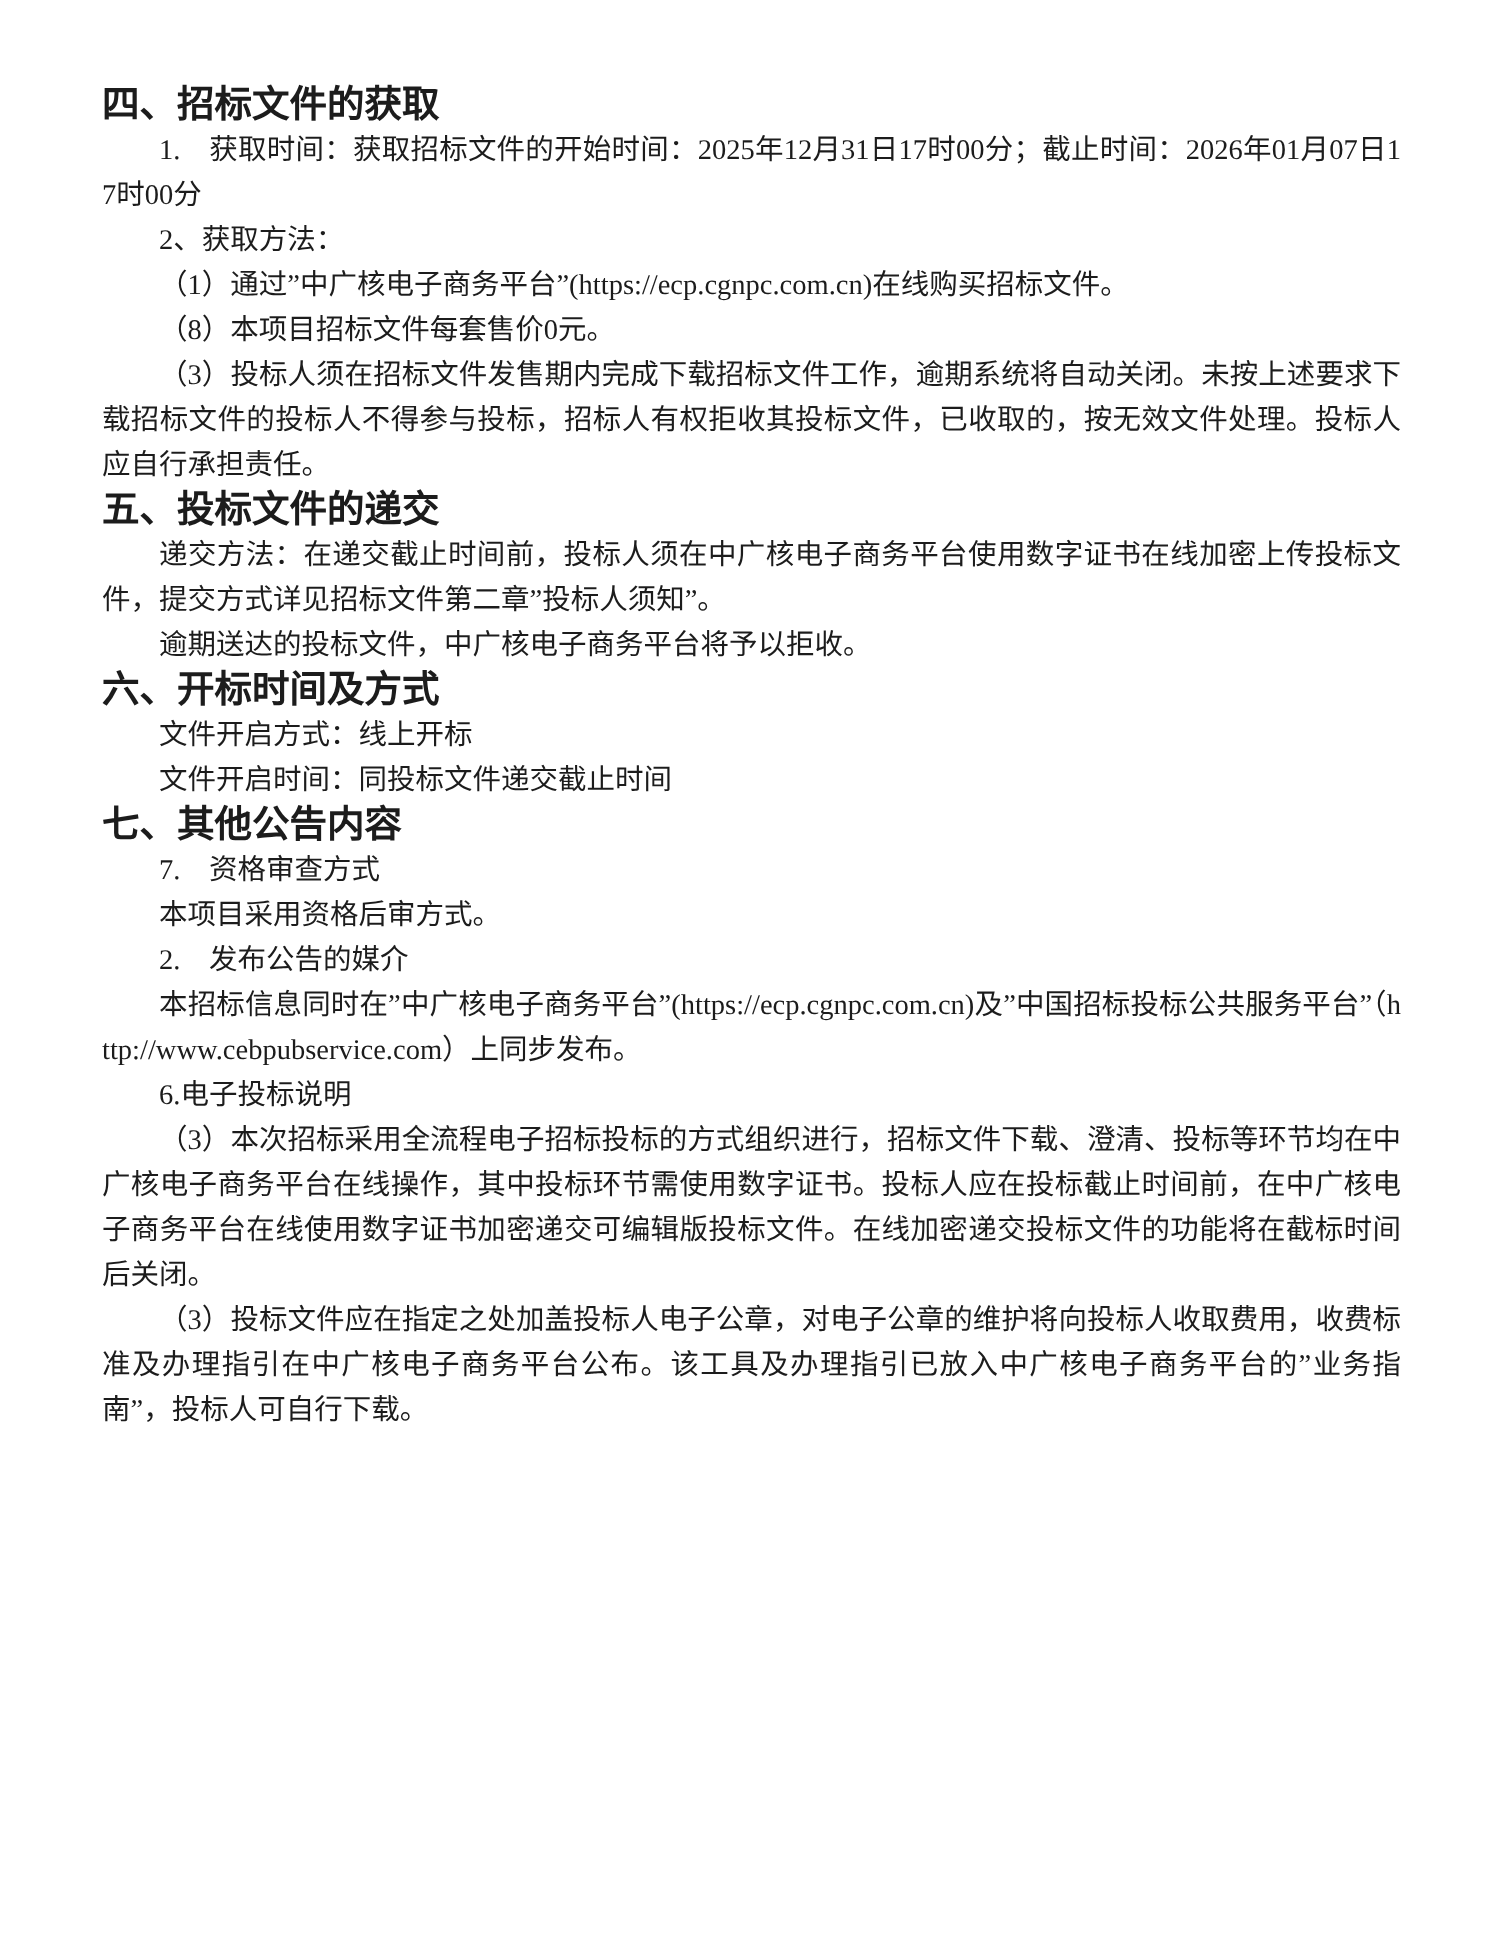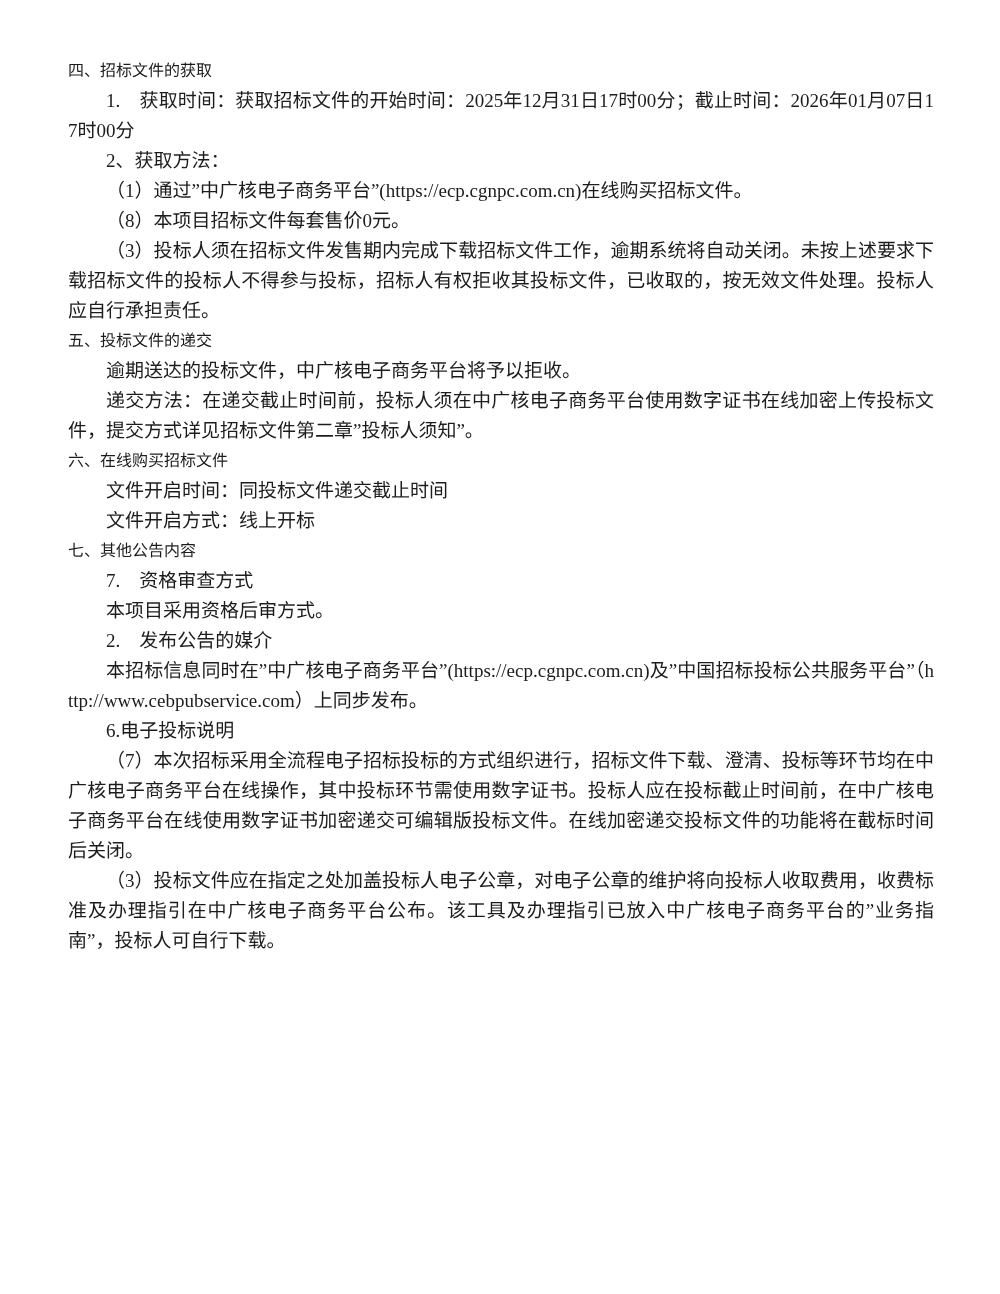--- a/index.html
+++ b/index.html
@@ -22,48 +22,48 @@
     line-height: 30px;
     color: #1c1c1c;
   }
   .doc-block {
     margin: 0;
     text-align: justify;
     text-justify: inter-ideograph;
     word-break: break-all;
   }
   .doc-heading {
-    font-weight: 400;
-    font-size: 16px;
+    font-weight: 700;
+    font-size: 25px;
     text-align: left;
   }
   .doc-para {
     text-indent: 2em;
   }
 </style>
 </head>
 <body>
 
 <main class="page">
   <h2 class="doc-block doc-heading">四、招标文件的获取</h2>
   <p class="doc-block doc-para">1.　获取时间：获取招标文件的开始时间：2025年12月31日17时00分；截止时间：2026年01月07日17时00分</p>
   <p class="doc-block doc-para">2、获取方法：</p>
   <p class="doc-block doc-para">（1）通过”中广核电子商务平台”(https://ecp.cgnpc.com.cn)在线购买招标文件。</p>
   <p class="doc-block doc-para">（8）本项目招标文件每套售价0元。</p>
   <p class="doc-block doc-para">（3）投标人须在招标文件发售期内完成下载招标文件工作，逾期系统将自动关闭。未按上述要求下载招标文件的投标人不得参与投标，招标人有权拒收其投标文件，已收取的，按无效文件处理。投标人应自行承担责任。</p>
 
   <h2 class="doc-block doc-heading">五、投标文件的递交</h2>
+  <p class="doc-block doc-para">递交方法：在递交截止时间前，投标人须在中广核电子商务平台使用数字证书在线加密上传投标文件，提交方式详见招标文件第二章”投标人须知”。</p>
   <p class="doc-block doc-para">逾期送达的投标文件，中广核电子商务平台将予以拒收。</p>
-  <p class="doc-block doc-para">递交方法：在递交截止时间前，投标人须在中广核电子商务平台使用数字证书在线加密上传投标文件，提交方式详见招标文件第二章”投标人须知”。</p>
 
-  <h2 class="doc-block doc-heading">六、在线购买招标文件</h2>
+  <h2 class="doc-block doc-heading">六、开标时间及方式</h2>
+  <p class="doc-block doc-para">文件开启方式：线上开标</p>
   <p class="doc-block doc-para">文件开启时间：同投标文件递交截止时间</p>
-  <p class="doc-block doc-para">文件开启方式：线上开标</p>
 
   <h2 class="doc-block doc-heading">七、其他公告内容</h2>
   <p class="doc-block doc-para">7.　资格审查方式</p>
   <p class="doc-block doc-para">本项目采用资格后审方式。</p>
   <p class="doc-block doc-para">2.　发布公告的媒介</p>
   <p class="doc-block doc-para">本招标信息同时在”中广核电子商务平台”(https://ecp.cgnpc.com.cn)及”中国招标投标公共服务平台”（http://www.cebpubservice.com）上同步发布。</p>
   <p class="doc-block doc-para">6.电子投标说明</p>
-  <p class="doc-block doc-para">（7）本次招标采用全流程电子招标投标的方式组织进行，招标文件下载、澄清、投标等环节均在中广核电子商务平台在线操作，其中投标环节需使用数字证书。投标人应在投标截止时间前，在中广核电子商务平台在线使用数字证书加密递交可编辑版投标文件。在线加密递交投标文件的功能将在截标时间后关闭。</p>
+  <p class="doc-block doc-para">（3）本次招标采用全流程电子招标投标的方式组织进行，招标文件下载、澄清、投标等环节均在中广核电子商务平台在线操作，其中投标环节需使用数字证书。投标人应在投标截止时间前，在中广核电子商务平台在线使用数字证书加密递交可编辑版投标文件。在线加密递交投标文件的功能将在截标时间后关闭。</p>
   <p class="doc-block doc-para">（3）投标文件应在指定之处加盖投标人电子公章，对电子公章的维护将向投标人收取费用，收费标准及办理指引在中广核电子商务平台公布。该工具及办理指引已放入中广核电子商务平台的”业务指南”，投标人可自行下载。</p>
 </main>
 
 </body></html>

